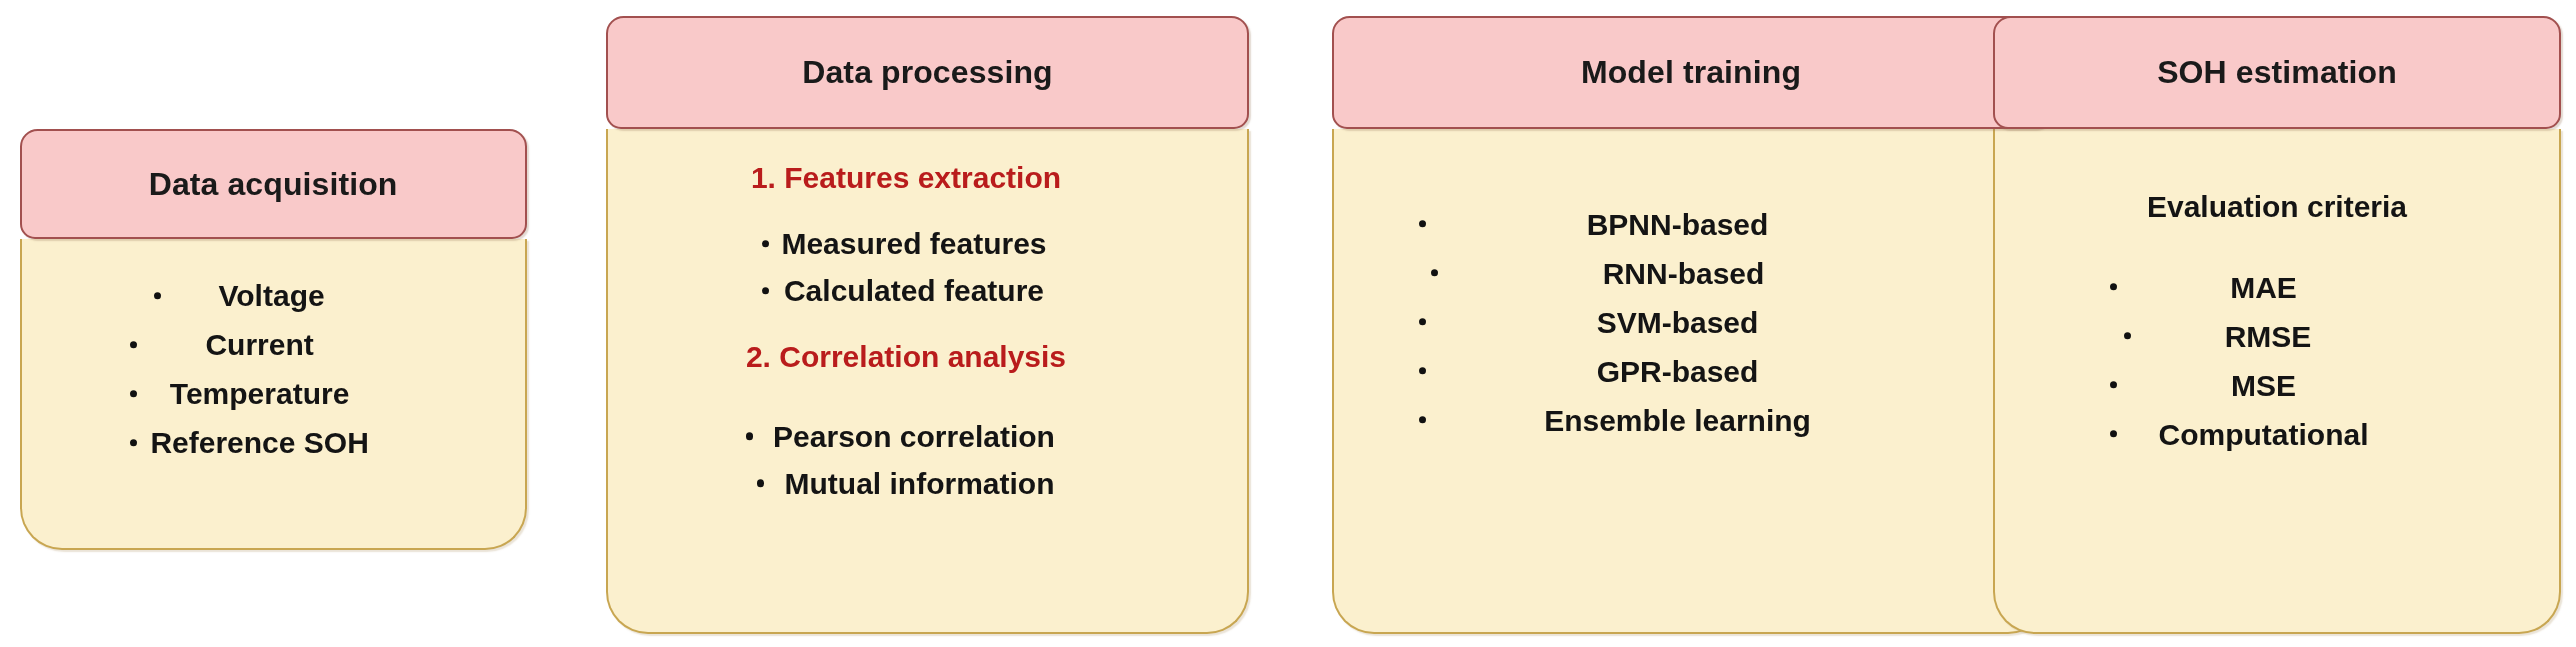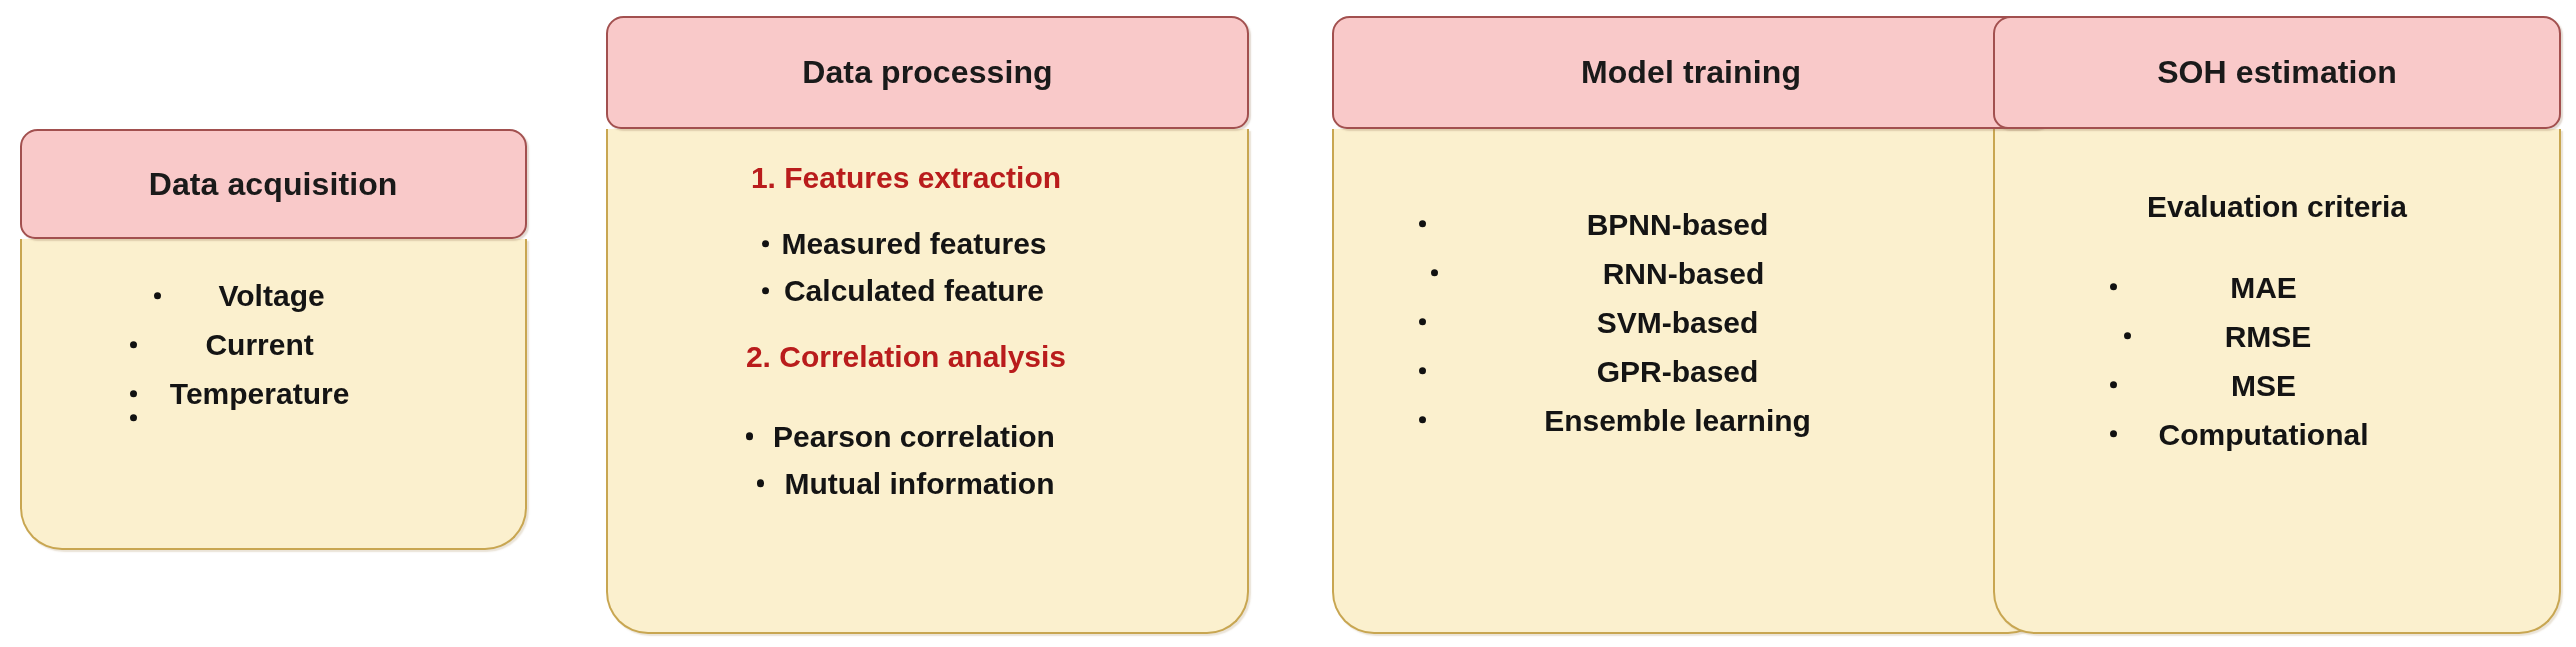--- a/index.html
+++ b/index.html
@@ -141,20 +141,21 @@
           <li style="padding:0 27px 0 0;">
             <span class="bullet-dot" style="left:108px;"></span>
             <span class="bullet-text">Current</span>
           </li>
           <li style="padding:0 27px 0 0;">
             <span class="bullet-dot" style="left:108px;"></span>
             <span class="bullet-text">Temperature</span>
           </li>
           <li style="padding:0 27px 0 0;">
             <span class="bullet-dot" style="left:108px;"></span>
+            <span class="bullet-text">Reference SOH</span>
           </li>
         </ul>
       </div>
     </div>
   </div>
 
   <div class="card" style="left:606px; top:15.6px; width:643px; height:618px;padding-left:44px;">
 
     <div class="card-header" style="height:113px;">
       <span class="card-header-title" style="font-size:32px;">Data processing</span>

